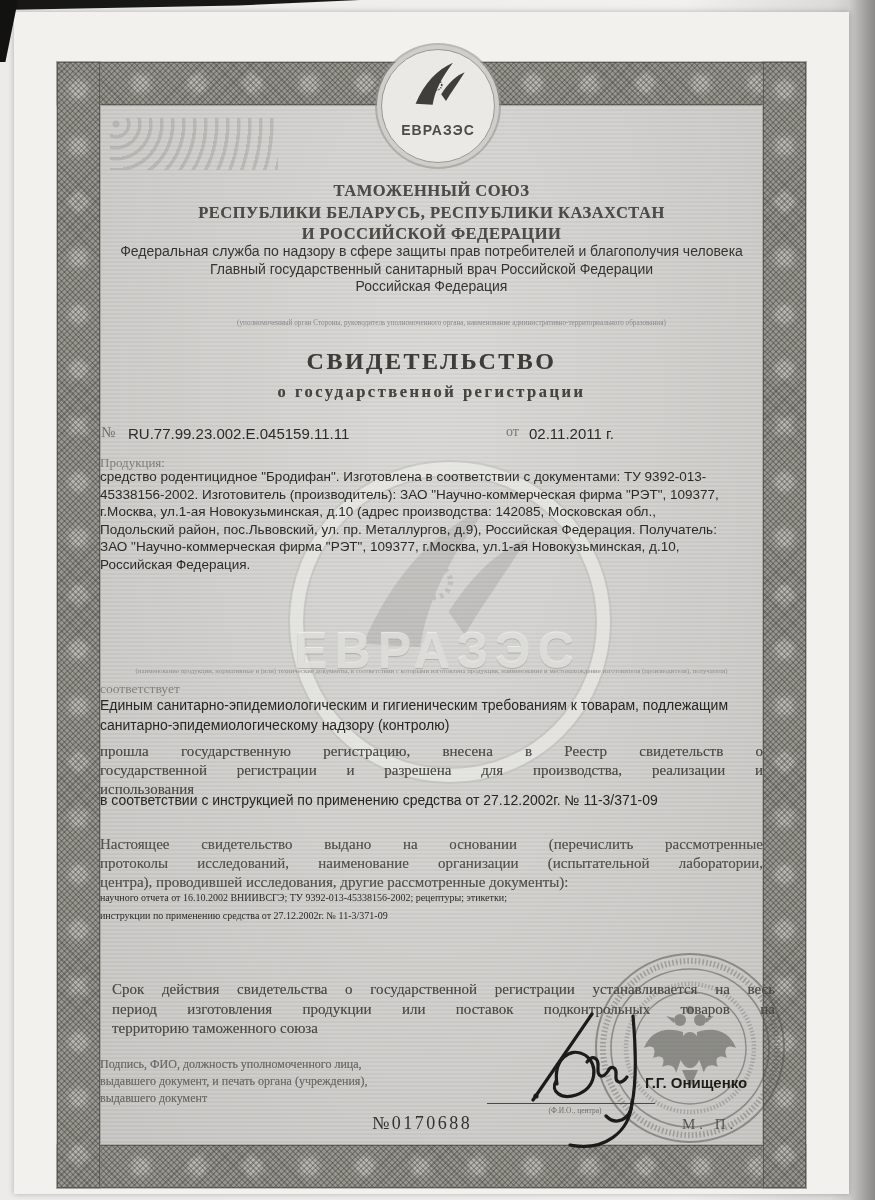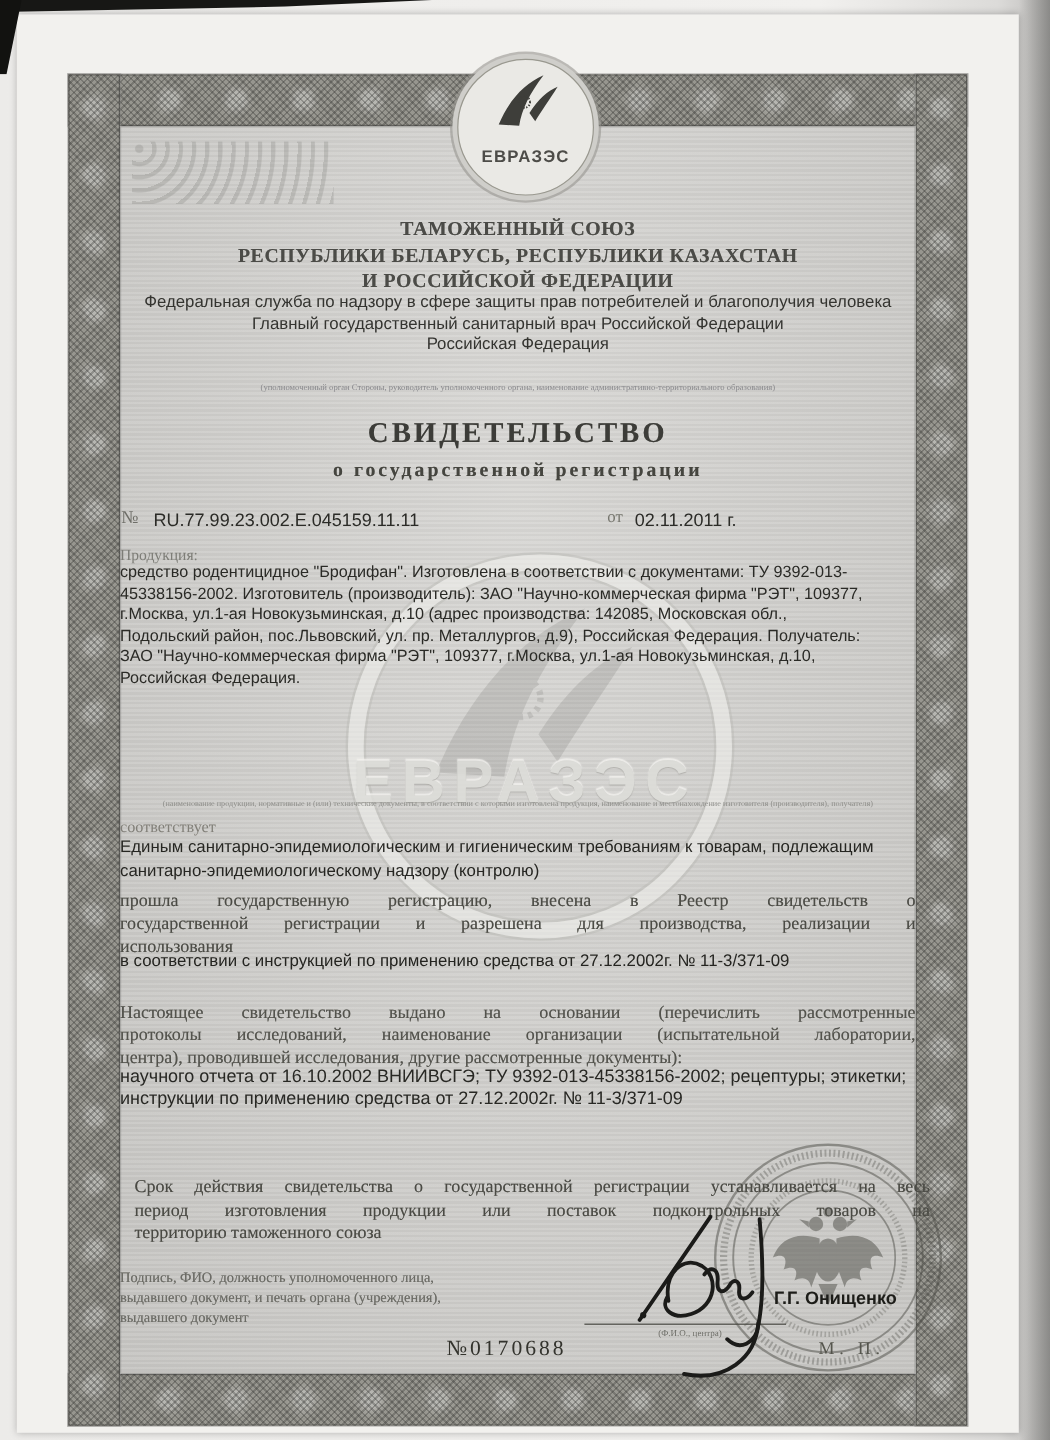--- a/index.html
+++ b/index.html
@@ -63,40 +63,40 @@
   .wm-emblem{position:absolute;left:318px;top:498px;opacity:.17;z-index:1;}
   .wm-text{position:absolute;left:0;width:875px;top:622px;text-align:center;z-index:1;
     font-family:"Liberation Sans","DejaVu Sans",sans-serif;font-weight:bold;font-size:50px;
     letter-spacing:7px;color:#dededa;opacity:.85;
     text-shadow:0 1px 1px #a9a8a4,0 -1px 1px #f4f3f0;}
   
   .tx{position:absolute;z-index:2;}
   .center{left:100px;width:663px;text-align:center;}
   .h-union{top:180px;font-weight:bold;font-size:16.5px;line-height:21.5px;letter-spacing:.5px;color:#4b4b47;}
   .h-auth{top:243px;font-family:"Liberation Sans","DejaVu Sans",sans-serif;font-size:14px;line-height:17.5px;color:#343430;}
-  .h-cap{top:319px;font-size:7.2px;color:#88888c;white-space:nowrap;overflow:hidden;}
+  .h-cap{top:319px;font-size:7.2px;color:#88888c;white-space:nowrap;overflow:hidden;margin-left:20px;}
   .t-main{top:348px;font-weight:bold;font-size:24px;letter-spacing:2.5px;color:#3c3c38;}
   .t-sub{top:382px;font-weight:bold;font-size:16.5px;letter-spacing:2.5px;color:#45453f;}
   .no-label{left:101px;top:424px;font-size:15px;color:#6e6e68;}
   .no-value{left:128px;top:425px;font-family:"Liberation Sans","DejaVu Sans",sans-serif;font-size:15px;color:#2b2b27;}
   .date-label{left:506px;top:424px;font-size:14px;color:#77776f;}
   .date-value{left:529px;top:425px;font-family:"Liberation Sans","DejaVu Sans",sans-serif;font-size:15px;color:#2b2b27;}
   .prod-label{left:100px;top:455px;font-size:13px;color:#7d7d77;}
   .prod-lines{left:100px;top:468px;width:663px;font-family:"Liberation Sans","DejaVu Sans",sans-serif;
     font-size:13.5px;line-height:17.6px;color:#2a2a26;}
   .prod-cap{top:667px;font-size:6.8px;color:#8d8d89;white-space:nowrap;overflow:hidden;}
   .conf-label{left:100px;top:681px;font-size:13.5px;color:#817f78;}
   .conf-lines{left:100px;top:696px;width:663px;font-family:"Liberation Sans","DejaVu Sans",sans-serif;
     font-size:14px;line-height:19.5px;color:#262622;}
   .reg-pre{left:100px;top:742px;width:663px;font-size:15px;line-height:19px;color:#4c4c46;}
   .reg-typed{left:100px;top:792px;width:765px;font-family:"Liberation Sans","DejaVu Sans",sans-serif;
     font-size:14px;color:#242420;}
   .basis-pre{left:100px;top:835px;width:663px;font-size:15px;line-height:19px;color:#53534d;}
-  .basis-typed{left:100px;top:889px;width:663px;font-family:Liberation Sans, sans-serif;
-    font-size:15px;line-height:17.5px;color:#28282_4;color:#282824;}
+  .basis-typed{left:100px;top:889px;width:663px;font-family:Liberation Serif, serif;
+    font-size:10px;line-height:17.5px;color:#28282_4;color:#282824;}
   .valid{left:100px;top:980px;width:663px;font-size:15px;line-height:19.5px;color:#4a4a44;margin-left:12px;}
   .sig-cap{left:100px;top:1056px;width:360px;font-size:12px;line-height:17px;color:#6c6c66;}
   .jline{text-align:justify;text-align-last:justify;}
   .sig-line{position:absolute;left:487px;top:1103px;width:168px;border-top:1.4px solid #4a4a44;z-index:4;}
   .sig-fio{left:505px;top:1106px;width:140px;text-align:center;font-size:7.5px;color:#6e6e68;z-index:4;}
   .signer{left:645px;top:1074px;font-family:"Liberation Sans","DejaVu Sans",sans-serif;
     font-weight:bold;font-size:15px;color:#1c1c18;z-index:6;}
   .mp{left:682px;top:1116px;font-size:15px;letter-spacing:4px;color:#56564e;z-index:2;}
   .docnum{left:372px;top:1113px;font-size:18px;letter-spacing:2.5px;color:#33332d;}
   .stamp{position:absolute;left:590px;top:948px;z-index:3;opacity:.5;}

